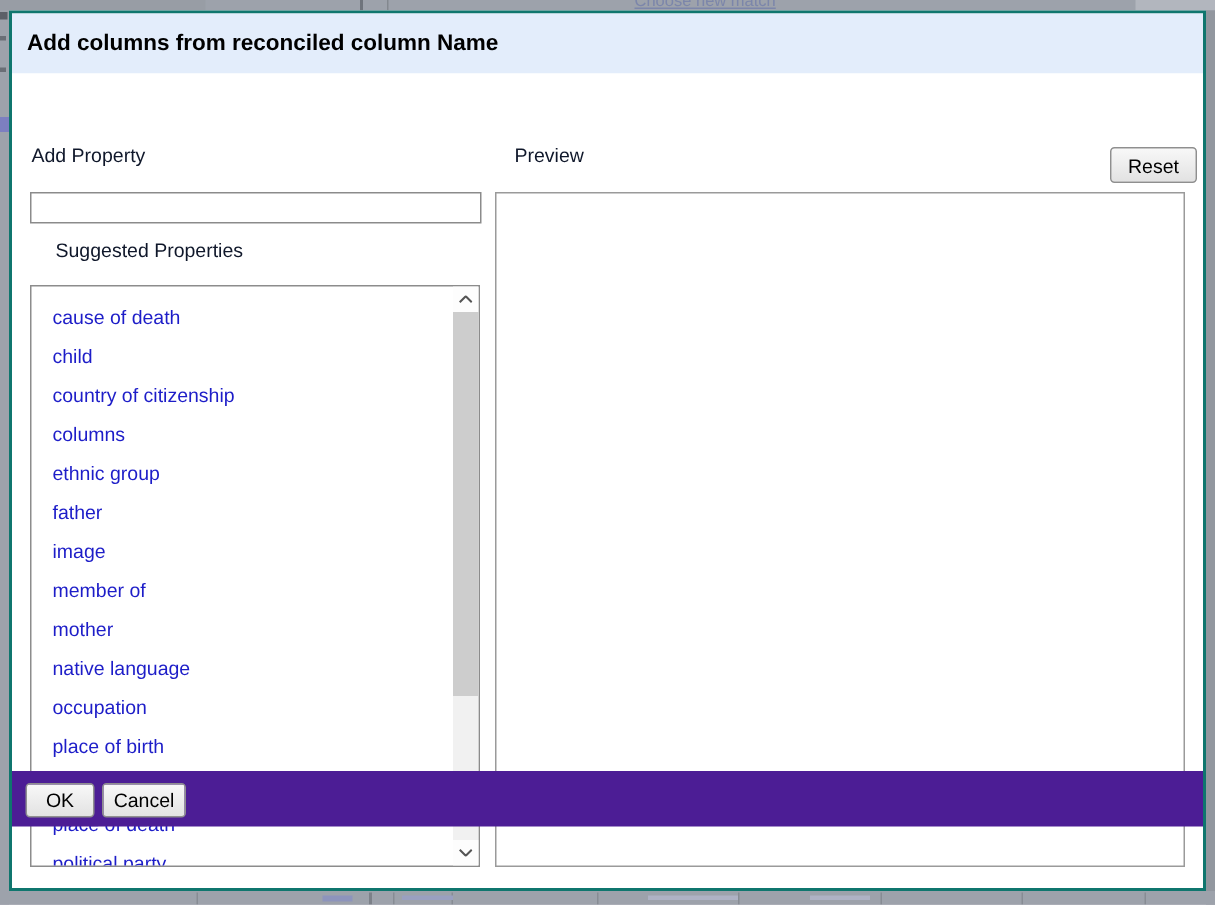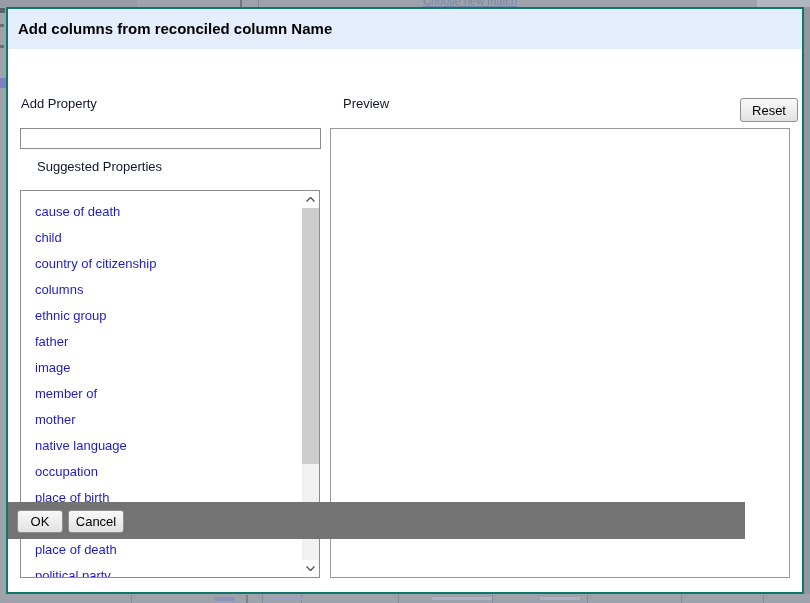--- a/index.html
+++ b/index.html
@@ -51,22 +51,22 @@
   .sb-btn svg { display:block; }
 
   #preview-box { position:absolute; left:322px; top:79px; width:460px;
     height:450px; border:1px solid #9a9a9a; background:#fff; }
 
   .btn { font-family:"Liberation Sans", sans-serif; font-size:13px; color:#000;
     background:linear-gradient(#f8f8f8,#e2e2e2); border:1px solid #8f8f8f;
     border-radius:3px; cursor:pointer; }
   #reset-button { position:absolute; left:732px; top:49px; width:58px;
     height:24px; }
-  #footer { position:absolute; left:0; bottom:16px; width:737px; height:37px;
-    background:#737373; }
+  #footer { position:absolute; left:0; bottom:4px; width:794px; height:37px;
+    background:#4c1d95; }
   #ok-button { position:absolute; left:9px; top:8px; width:46px; height:23px; }
   #cancel-button { position:absolute; left:60px; top:8px; width:56px; height:23px; }
 </style>
 </head>
 <body>
 
 <div id="strip-top" class="strip">
   <div class="dim-block" style="left:0;top:0;width:137px;height:7px;background:#989da5;"></div>
   <div class="dim-block" style="left:240px;top:0;width:2px;height:7px;background:#6f747c;"></div>
   <div class="dim-block" style="left:258px;top:0;width:1px;height:7px;background:#83888f;"></div>

